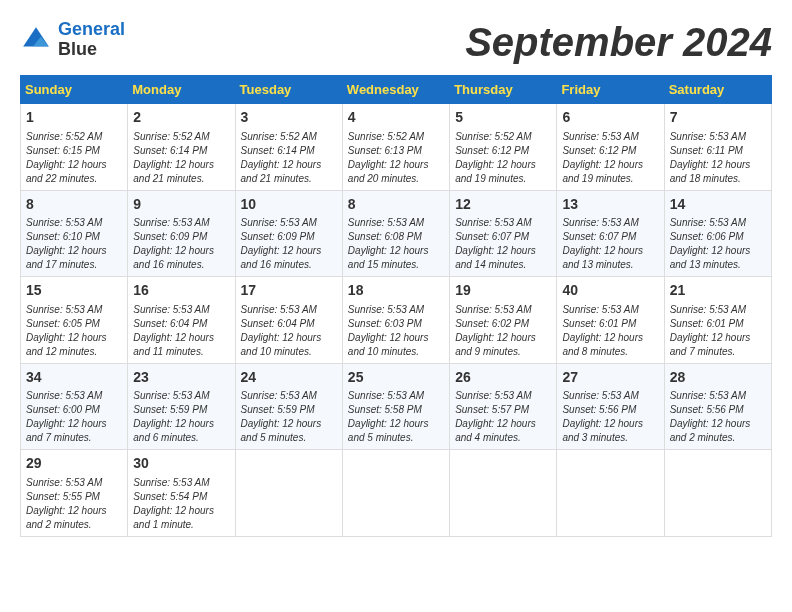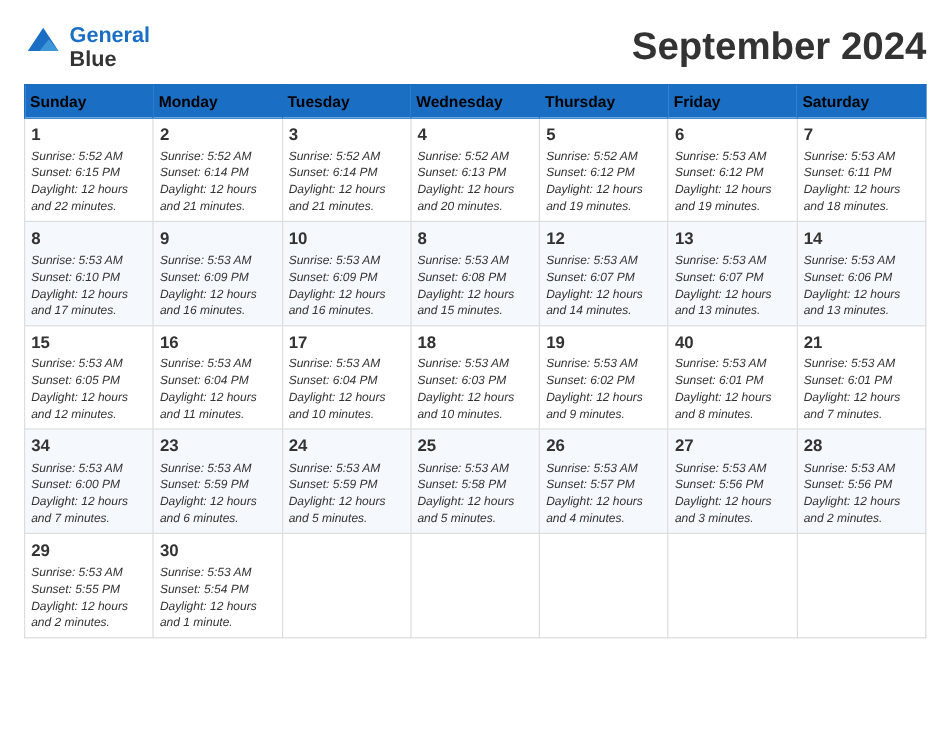--- a/index.html
+++ b/index.html
@@ -11,56 +11,58 @@
       padding: 20px;
     }
     .header {
       display: flex;
       justify-content: space-between;
       align-items: flex-start;
       margin-bottom: 10px;
     }
     .logo {
       display: flex;
+      align-items: center;
       gap: 6px;
     }
     .logo-text {
       font-size: 18px;
       font-weight: bold;
       color: #333;
       line-height: 1.1;
     }
     .logo-text span {
       color: #1a6fc4;
     }
     .logo-icon {
       width: 32px;
       height: 32px;
     }
     .title-block {
       text-align: right;
     }
     .title-block h1 {
-      font-size: 32px;
+      font-size: 40px;
       font-weight: bold;
       color: #333;
+      font-style: italic;
     }
     .title-block h2 {
       font-size: 16px;
       font-weight: normal;
       color: #555;
     }
     table {
       width: 100%;
       border-collapse: collapse;
       font-size: 11px;
     }
     thead tr th {
       background: #1a6fc4;
-      color: #000000;
+      color: #fde047;
       padding: 6px 4px;
       text-align: left;
       font-size: 13px;
       font-weight: bold;
       border: 1px solid #1a6fc4;
     }
     tbody tr td {
       border: 1px solid #ddd;
       padding: 4px 5px;
       vertical-align: top;

